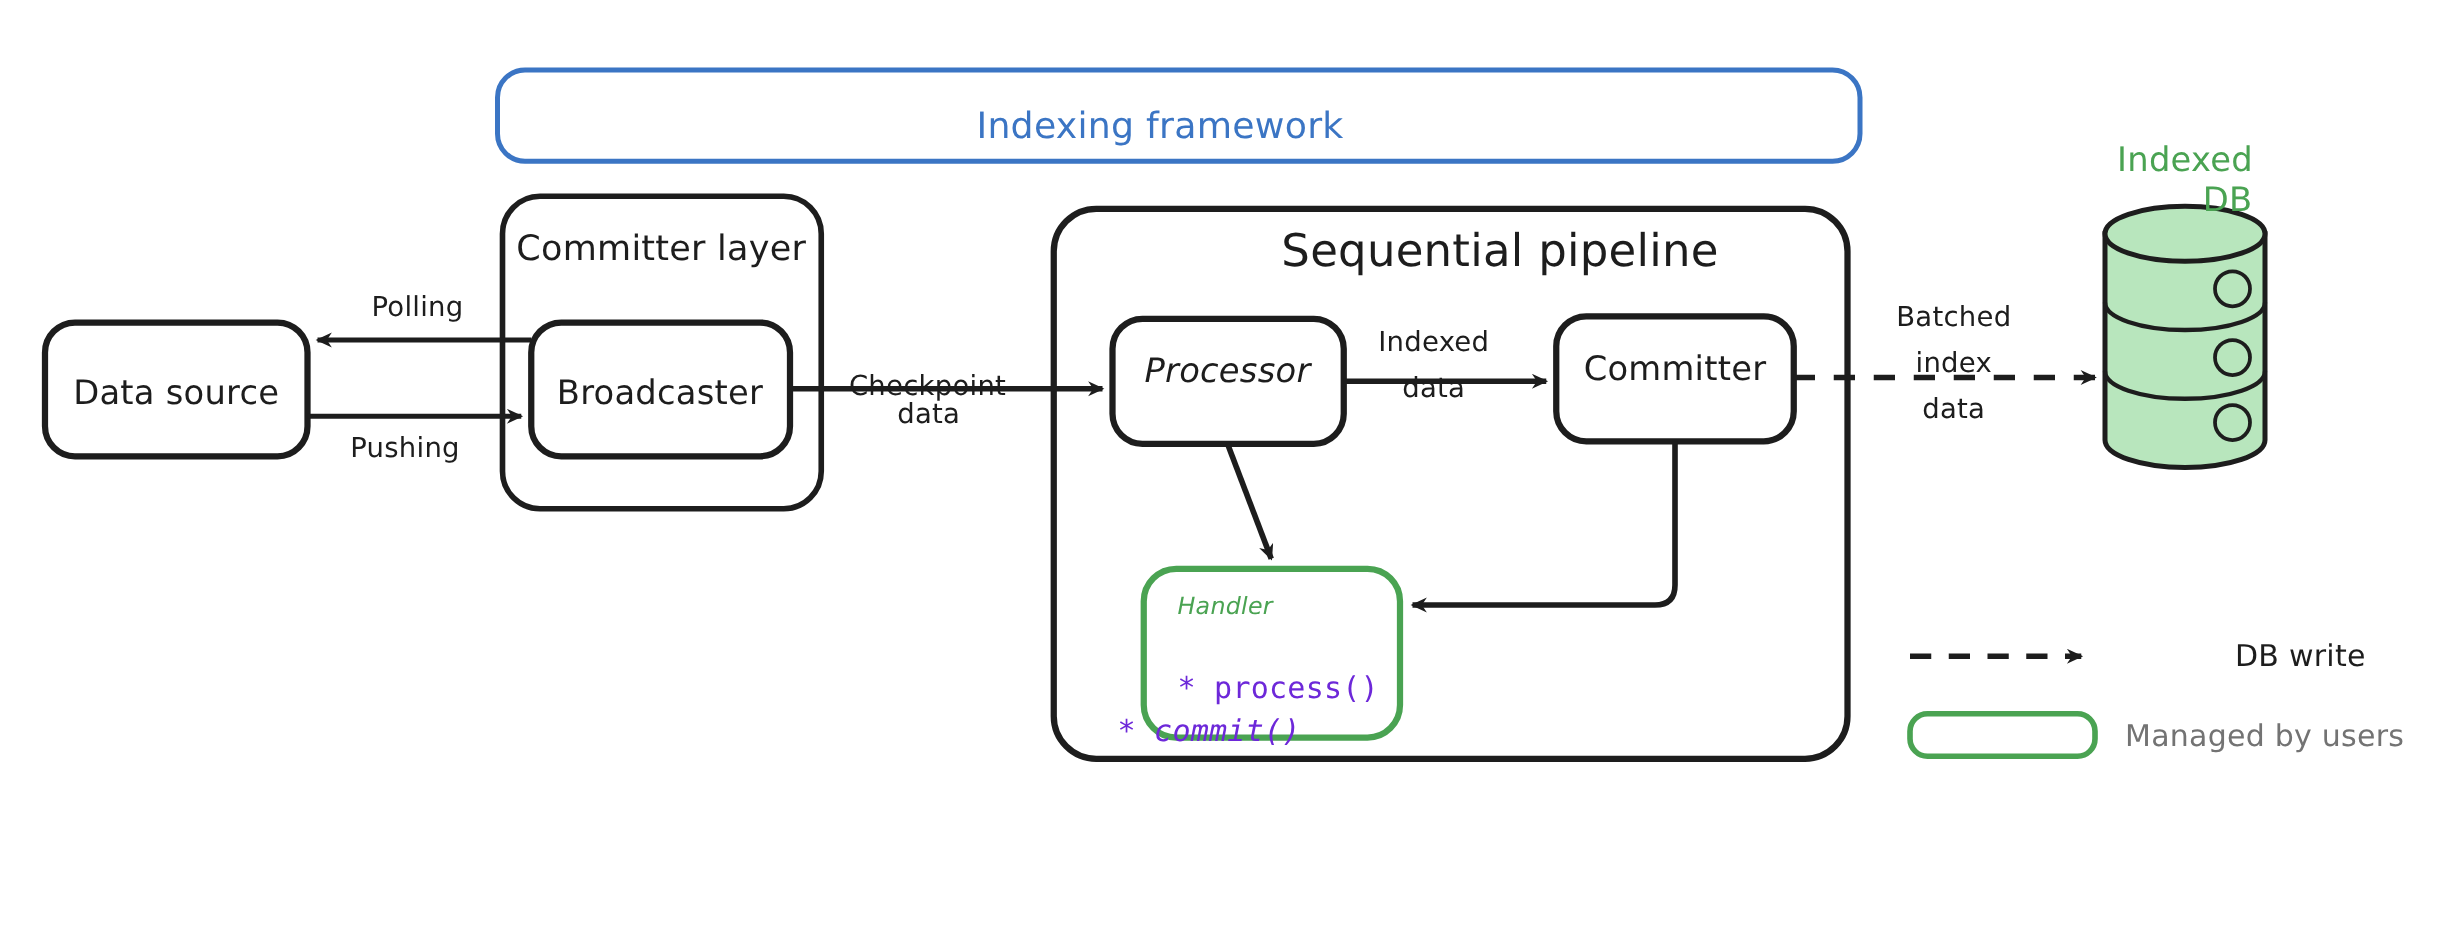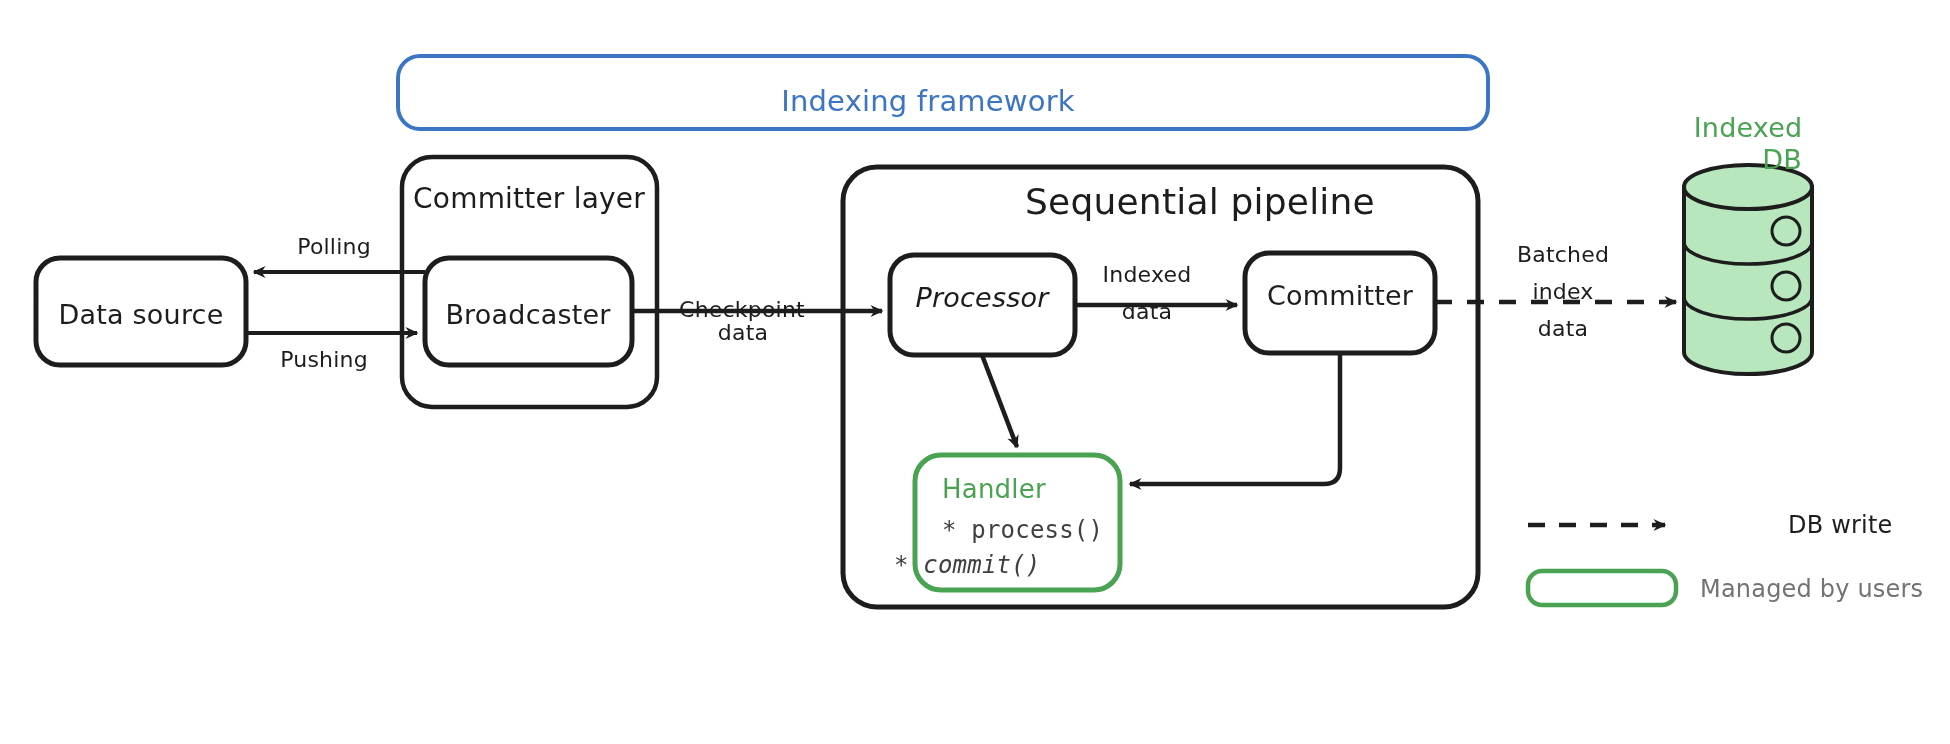--- a/index.html
+++ b/index.html
@@ -20,24 +20,24 @@
     text-align:center;
     letter-spacing:.2px;
   }
   .lbl.center{transform:translate(-50%,-50%);}
   .node-label{font-size:27px;}
   .container-title{font-size:28px;}
   .pipeline-title{font-size:36px;}
   .edge-label{font-size:22px;}
   .framework-title{font-size:29px;color:#3b75c4;}
   .db-title{font-size:27px;color:#4aa352;line-height:1.15;}
-  .handler-title{font-size:26px;color:#4aa352;text-align:left;}
+  .handler-title{font-size:19px;color:#4aa352;text-align:left;font-style:italic;}
   .handler-methods{
     font-family:"DejaVu Sans Mono", monospace;
-    font-size:24px;color:#404040;text-align:left;line-height:1.45;
+    font-size:24px;color:#6d28d9;text-align:left;line-height:1.45;margin-top:20px;
   }
   .legend-label{font-size:24px;}
   .legend-label.green{color:#737373;}
 </style>
 </head>
 <body>
 
 <div id="stage">
 
   <svg id="svgroot" viewBox="0 0 1950 744">

